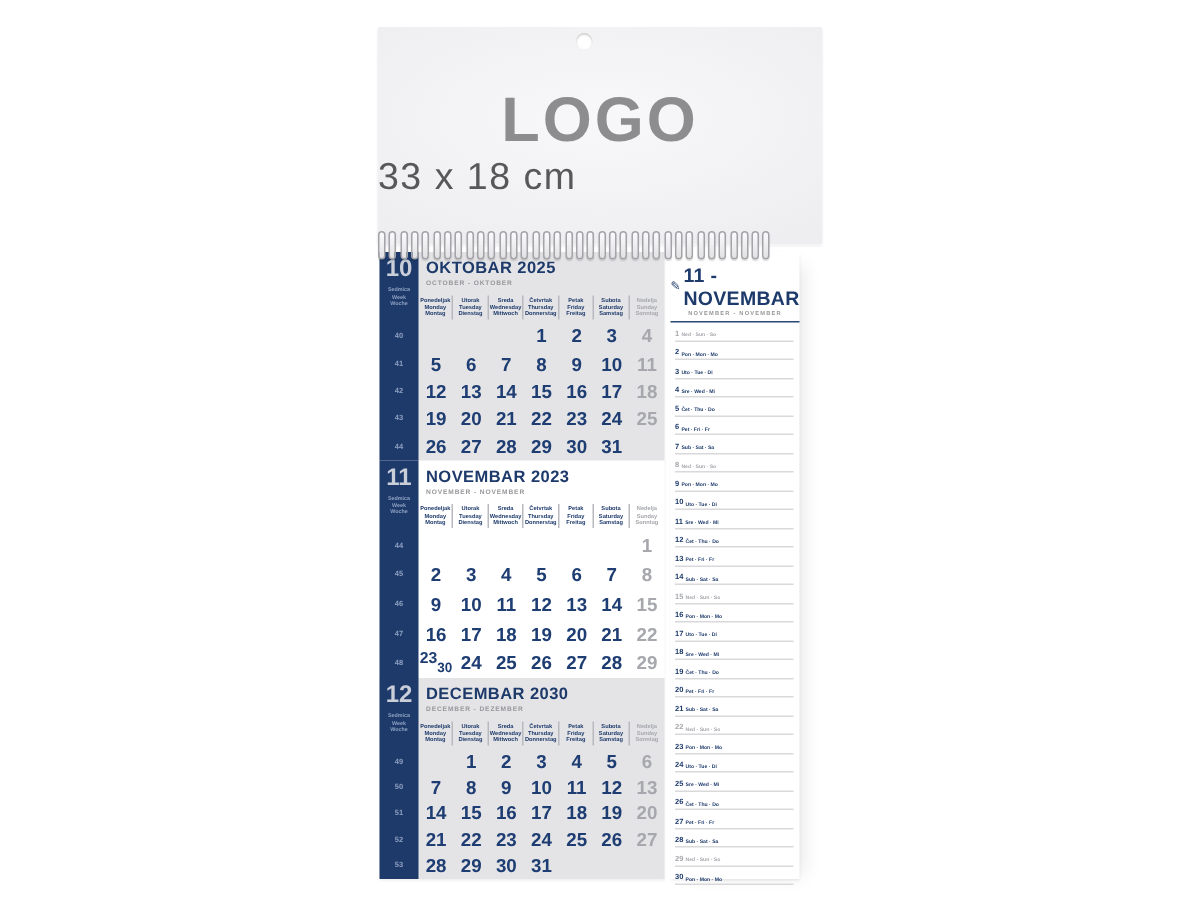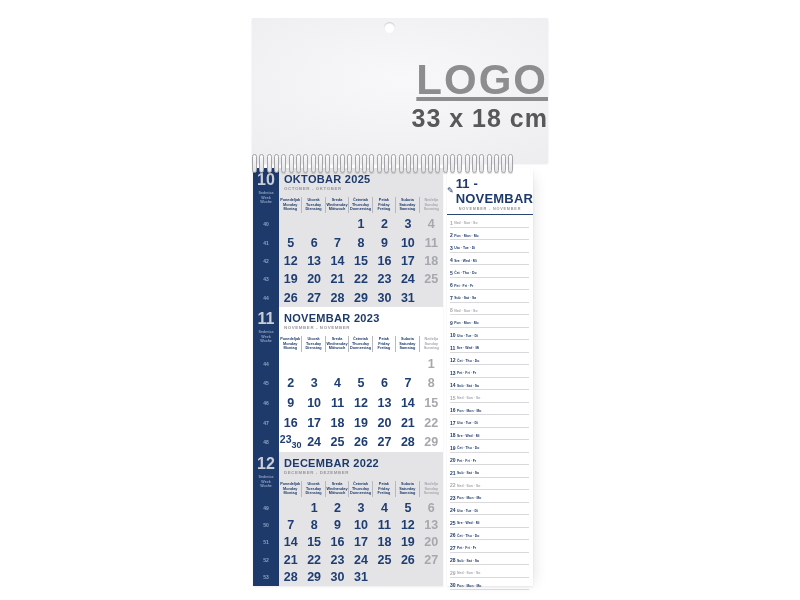--- a/index.html
+++ b/index.html
@@ -20,26 +20,26 @@
   .header-sheet{
     position:absolute;left:252px;top:18px;width:296px;height:145px;
     background:radial-gradient(120% 110% at 50% 42%, #f8f8fa 0%, #efeff1 55%, #e8e8ea 100%);
     box-shadow:0 1px 2px rgba(0,0,0,.10);
   }
   .hole{
     position:absolute;left:132px;top:4px;width:11px;height:11px;border-radius:50%;
     background:#ffffff;box-shadow:inset 0 1px 1.5px rgba(0,0,0,.22);
   }
   .logo{
-    position:absolute;left:0;right:0;top:38px;text-align:right;
-    font-size:42px;font-weight:700;letter-spacing:2px;color:#8d8d8f;text-decoration:underline;
+    position:absolute;left:0;right:0;top:38px;text-align:center;
+    font-size:42px;font-weight:700;letter-spacing:2px;color:#8d8d8f;
   }
   .size{
-    position:absolute;left:0;right:0;top:86px;text-align:right;
-    font-size:25px;font-weight:700;letter-spacing:1px;color:#58585a;
+    position:absolute;left:0;right:0;top:86px;text-align:left;
+    font-size:25px;font-weight:400;letter-spacing:1px;color:#58585a;
   }
 
   
   .spiral{
     position:absolute;left:252px;top:154px;width:262px;height:19px;
     display:flex;justify-content:space-between;align-items:center;z-index:5;
   }
   .loop{
     display:block;width:3px;height:17px;border:1px solid #a4a4a8;border-radius:2.5px;
     background:linear-gradient(180deg,#fbfbfd,#e2e2e4);
@@ -348,21 +348,21 @@
       <div class="month-panel gray">
         <div class="mp-side">
           <div class="m-num">12</div>
           <div class="m-weeklabel">
             <div>Sedmica</div>
             <div>Week</div>
             <div>Woche</div>
           </div>
         </div>
         <div class="mp-title">
-          <div class="m-title">DECEMBAR 2022</div>
+          <div class="m-title">DECEMBAR 2030</div>
           <div class="m-sub">DECEMBER - DEZEMBER</div>
         </div>
         <div class="wd sep" style="grid-area: 2 / 2;">
           <div>Ponedeljak</div>
           <div>Monday</div>
           <div>Montag</div>
         </div>
         <div class="wd sep" style="grid-area: 2 / 3;">
           <div>Utorak</div>
           <div>Tuesday</div>

